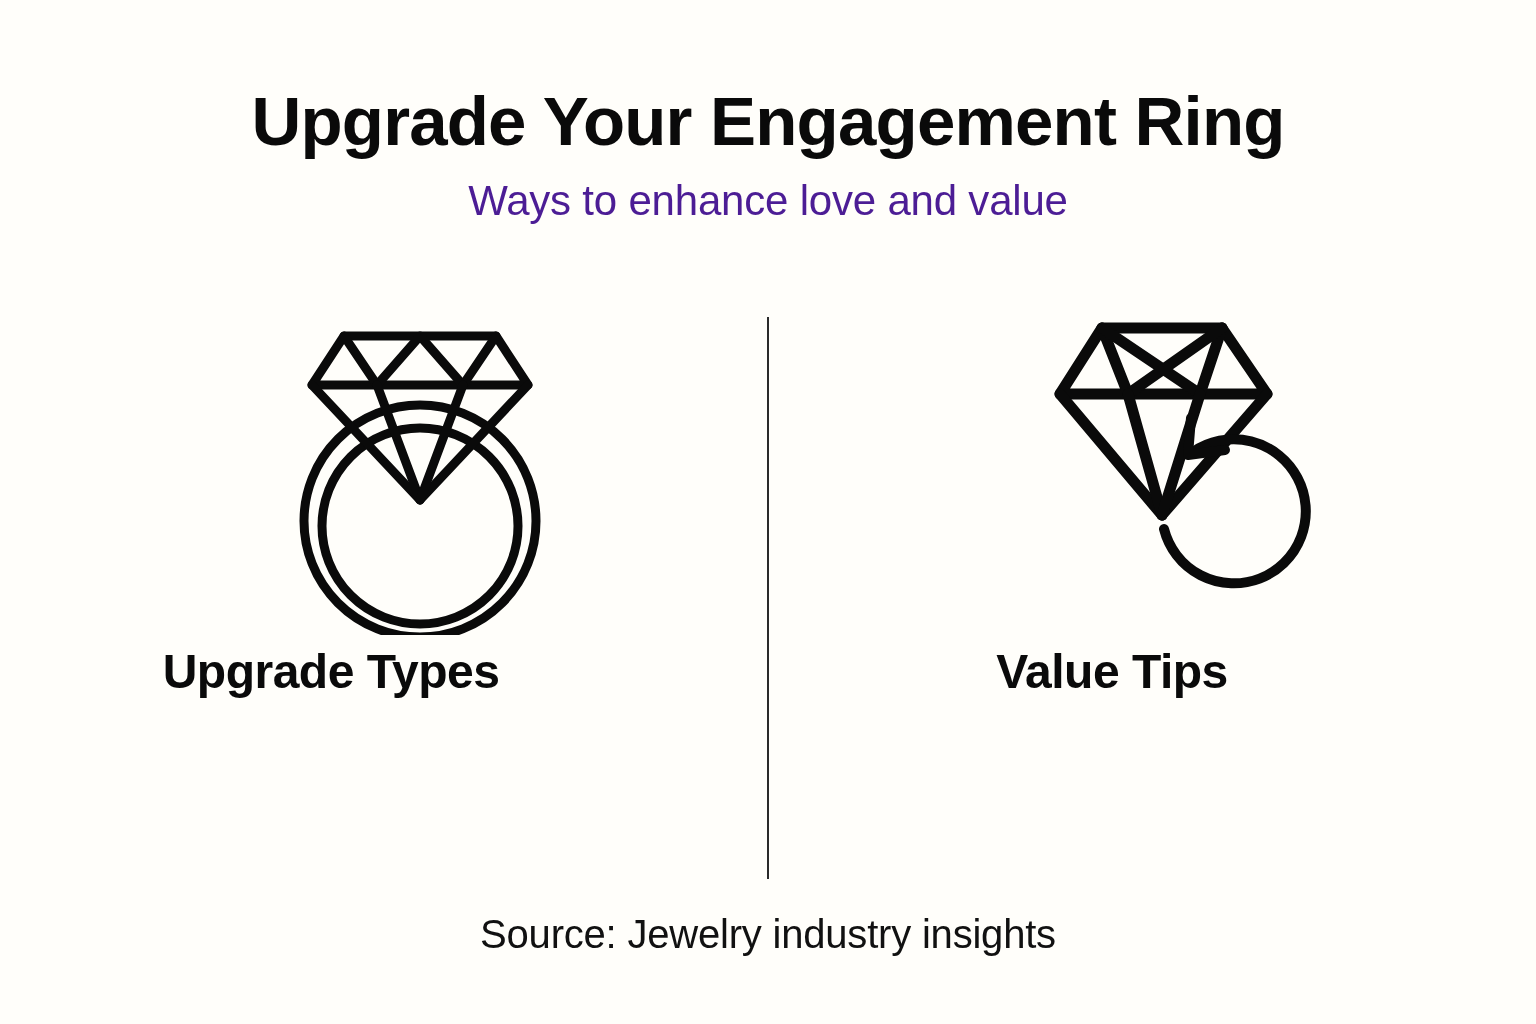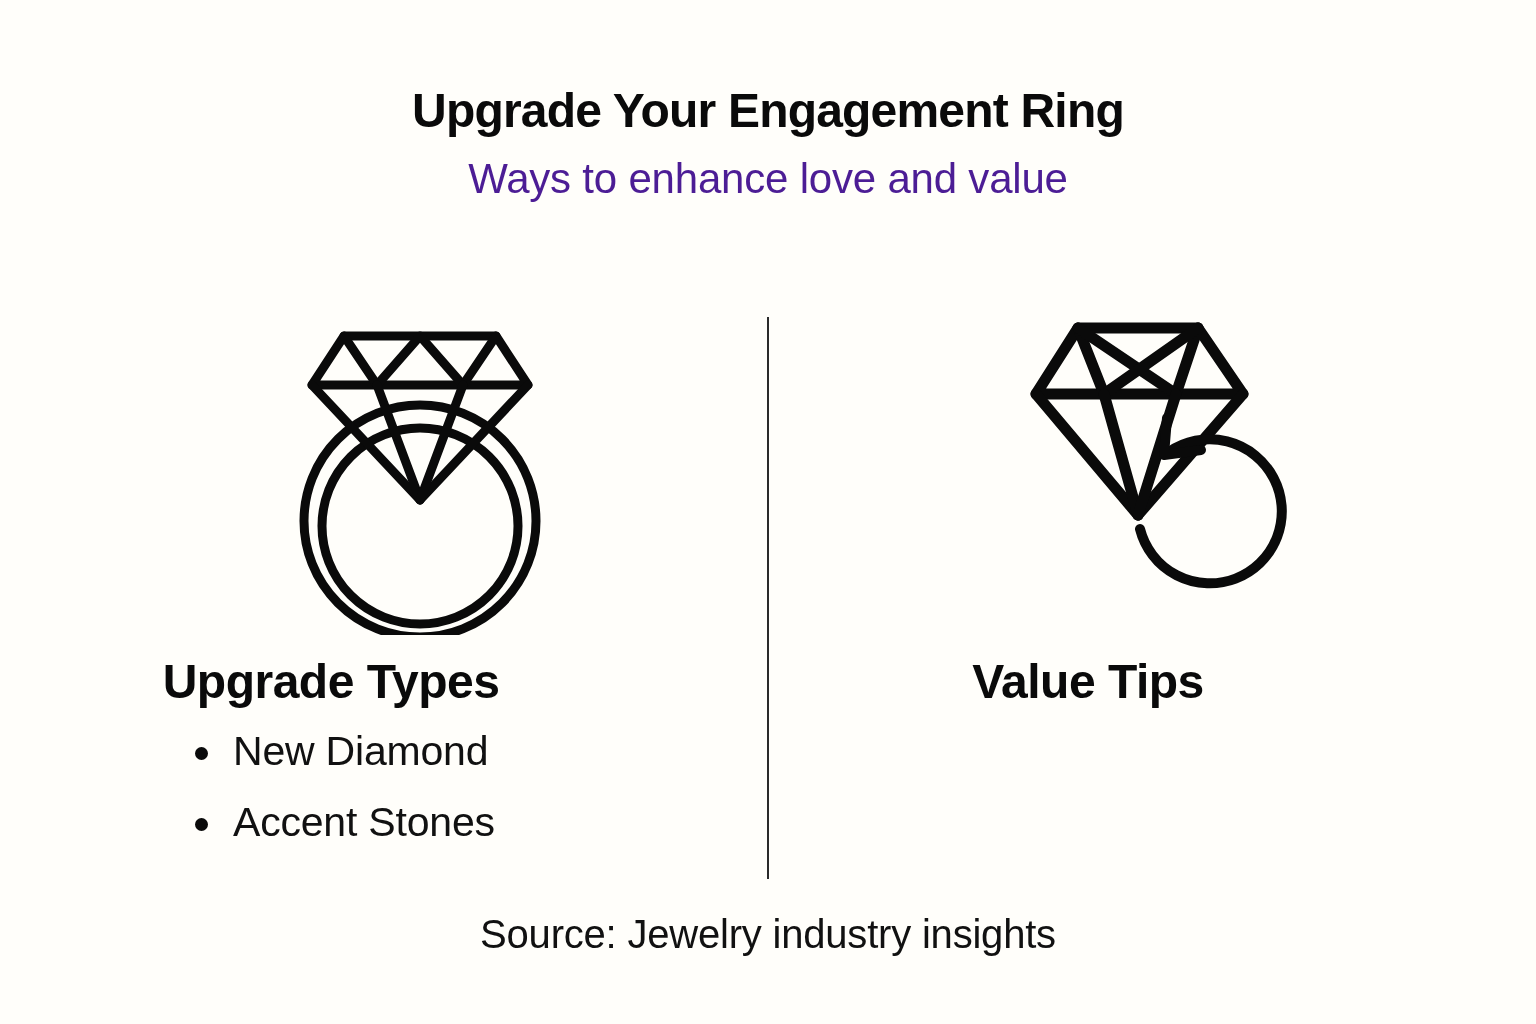--- a/index.html
+++ b/index.html
@@ -24,21 +24,21 @@
 
   
   .header {
     position: absolute;
     top: 86px;
     left: 0;
     width: 1536px;
     text-align: center;
   }
   .title {
-    font-size: 48px;
+    font-size: 69px;
     font-weight: 700;
     letter-spacing: -0.8px;
     line-height: 1.05;
     color: #0A0A0A;
     margin: 0;
     white-space: nowrap;
   }
   .subtitle {
     font-size: 42px;
     font-weight: 400;
@@ -67,39 +67,39 @@
     width: 1536px;
     height: 600px;
   }
   .col {
     position: absolute;
     top: 0;
     width: 700px;
     height: 600px;
   }
   .col-left  { left: 40px; }
-  .col-right { left: 790px; }
+  .col-right { left: 814px; }
 
   .icon-wrap {
     position: relative;
     width: 100%;
     height: 330px;
     display: flex;
     align-items: flex-start;
     justify-content: center;
   }
   .icon-wrap.left-icon  { padding-left: 30px; }
   .icon-wrap.right-icon { padding-left: 18px; }
 
   .col-heading {
     font-size: 48px;
     font-weight: 700;
     letter-spacing: -0.5px;
     text-align: center;
-    margin: 14px 0 0 0;
+    margin: 4px 0 0 0;
     color: #0A0A0A;
     white-space: nowrap;
   }
   .col-left .col-heading  { padding-right: 118px; }
   .col-right .col-heading { padding-right: 104px; }
 
   .bullets {
     list-style: none;
     margin: 22px 0 0 0;
     padding: 0;
@@ -180,30 +180,20 @@
             <path d="M 82 75 L 125 26 L 168 75"></path>
 
             <path d="M 82 75 L 125 190"></path>
             <path d="M 168 75 L 125 190"></path>
           </g>
         </svg>
       </div>
 
       <h2 class="col-heading">Upgrade Types</h2>
 
-      <ul class="bullets">
-        <li class="bullet-item">
-          <span class="bullet-dot"></span>
-          <span>New Diamond</span>
-        </li>
-        <li class="bullet-item">
-          <span class="bullet-dot"></span>
-          <span>Accent Stones</span>
-        </li>
-      </ul>
     </div>
 
     <div class="col col-right">
 
       <div class="icon-wrap right-icon">
         <svg width="260" height="315" viewBox="0 0 260 315" aria-hidden="true">
           <g fill="none" stroke="#0A0A0A" stroke-width="11" stroke-linecap="round" stroke-linejoin="round">
 
             <path d="M 50 18 L 170 18 L 215 84 L 8 84 Z"></path>
 

